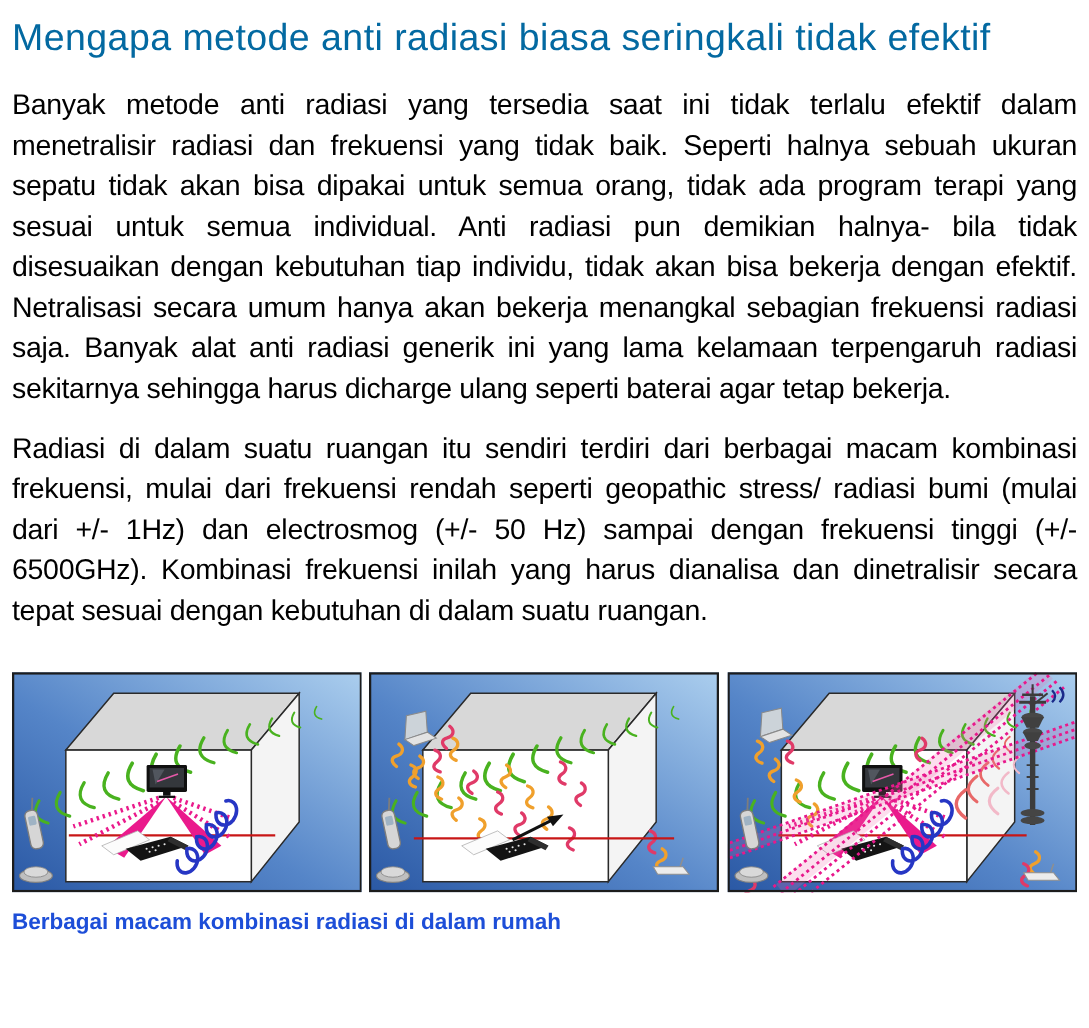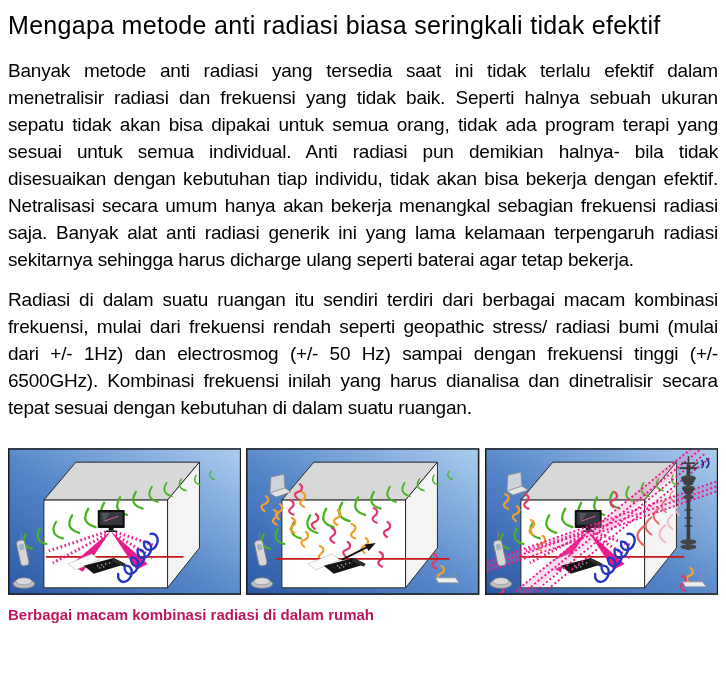--- a/index.html
+++ b/index.html
@@ -4,21 +4,21 @@
 <style>
   html, body { margin: 0; padding: 0; }
   body {
     width: 726px; height: 685px;
     background: #ffffff;
     overflow: hidden;
     font-family: "Liberation Sans", sans-serif;
   }
   .page { padding: 5px 8px 0 8px; }
   .title {
-    color: #000000;
+    color: #0369a1;
     font-size: 25px;
     font-weight: 400;
     letter-spacing: 0.3px;
     margin: 6px 0 17px 0;
   }
   .body-par {
     color: #000000;
     font-size: 19px;
     line-height: 27px;
     font-weight: 400;
@@ -31,21 +31,21 @@
     gap: 5px;
     margin-top: 27px;
   }
   .figure-row svg {
     flex: 1 1 0;
     width: 233px;
     height: 147px;
     display: block;
   }
   .caption {
-    color: #be185d;
+    color: #1d4ed8;
     font-size: 15px;
     font-weight: 700;
     margin: 11px 0 0 0;
   }
   .defs-holder { position: absolute; width: 0; height: 0; overflow: hidden; }
 </style>
 </head>
 <body>
 
 <svg class="defs-holder" aria-hidden="true">

